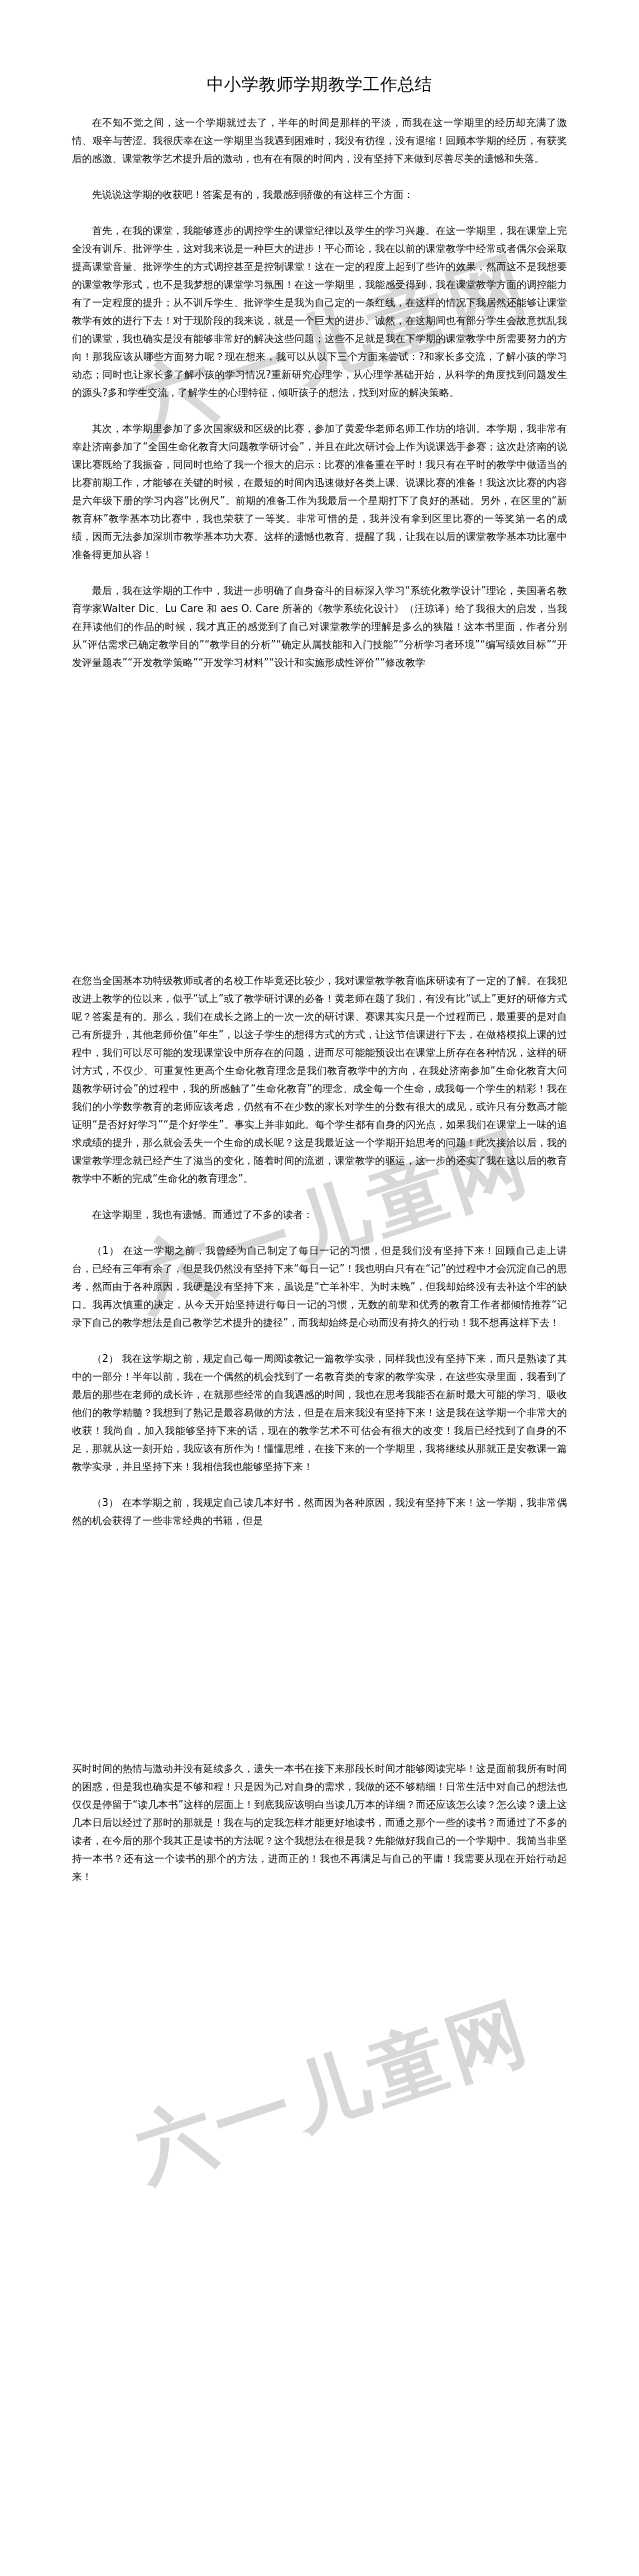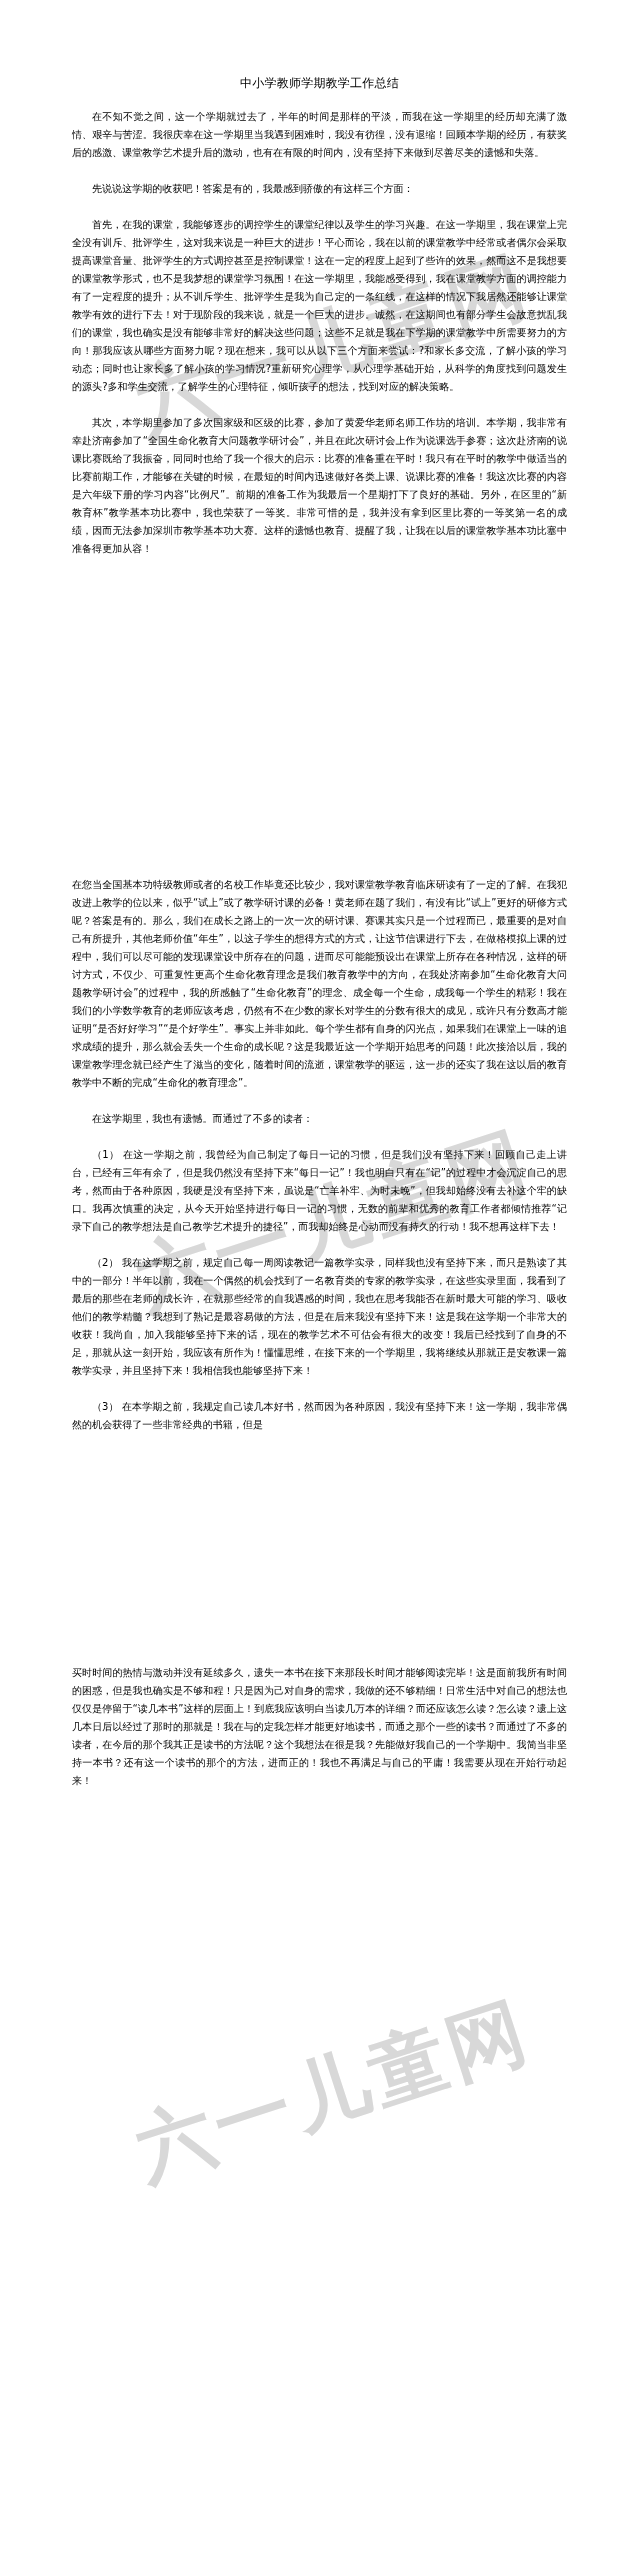--- a/index.html
+++ b/index.html
@@ -41,28 +41,28 @@
     user-select: none;
   }
   
   #content {
     position: relative;
     z-index: 2;
     padding: 0;
   }
   .doc-title {
     text-align: center;
-    font-size: 12px;
+    font-size: 17px;
     line-height: 1.2;
     letter-spacing: 0.02em;
     margin: 0;
     padding-top: 76px;
     padding-bottom: 0;
     font-weight: normal;
-    font-family: Liberation Serif, serif;
+    font-family: Liberation Mono, monospace;
   }
   .body-col {
     margin: 0 auto;
     width: 495px;
     padding-left: 0;
   }
   p.para {
     margin: 0;
     font-size: 10px;
     line-height: 18px;
@@ -106,20 +106,21 @@
       <div class="spacer-line"></div>
 
       <p class="para">首先，在我的课堂，我能够逐步的调控学生的课堂纪律以及学生的学习兴趣。在这一学期里，我在课堂上完全没有训斥、批评学生，这对我来说是一种巨大的进步！平心而论，我在以前的课堂教学中经常或者偶尔会采取提高课堂音量、批评学生的方式调控甚至是控制课堂！这在一定的程度上起到了些许的效果，然而这不是我想要的课堂教学形式，也不是我梦想的课堂学习氛围！在这一学期里，我能感受得到，我在课堂教学方面的调控能力有了一定程度的提升；从不训斥学生、批评学生是我为自己定的一条红线，在这样的情况下我居然还能够让课堂教学有效的进行下去！对于现阶段的我来说，就是一个巨大的进步。诚然，在这期间也有部分学生会故意扰乱我们的课堂，我也确实是没有能够非常好的解决这些问题；这些不足就是我在下学期的课堂教学中所需要努力的方向！那我应该从哪些方面努力呢？现在想来，我可以从以下三个方面来尝试：?和家长多交流，了解小孩的学习动态；同时也让家长多了解小孩的学习情况?重新研究心理学，从心理学基础开始，从科学的角度找到问题发生的源头?多和学生交流，了解学生的心理特征，倾听孩子的想法，找到对应的解决策略。</p>
 
       <div class="spacer-line"></div>
 
       <p class="para">其次，本学期里参加了多次国家级和区级的比赛，参加了黄爱华老师名师工作坊的培训。本学期，我非常有幸赴济南参加了“全国生命化教育大问题教学研讨会”，并且在此次研讨会上作为说课选手参赛；这次赴济南的说课比赛既给了我振奋，同同时也给了我一个很大的启示：比赛的准备重在平时！我只有在平时的教学中做适当的比赛前期工作，才能够在关键的时候，在最短的时间内迅速做好各类上课、说课比赛的准备！我这次比赛的内容是六年级下册的学习内容“比例尺”。前期的准备工作为我最后一个星期打下了良好的基础。另外，在区里的“新教育杯”教学基本功比赛中，我也荣获了一等奖。非常可惜的是，我并没有拿到区里比赛的一等奖第一名的成绩，因而无法参加深圳市教学基本功大赛。这样的遗憾也教育、提醒了我，让我在以后的课堂教学基本功比塞中准备得更加从容！</p>
 
       <div class="spacer-line"></div>
 
+      <p class="para">最后，我在这学期的工作中，我进一步明确了自身奋斗的目标深入学习“系统化教学设计”理论，美国著名教育学家Walter Dic、Lu Care 和 aes O. Care 所著的《教学系统化设计》（汪琼译）给了我很大的启发，当我在拜读他们的作品的时候，我才真正的感觉到了自己对课堂教学的理解是多么的狭隘！这本书里面，作者分别从“评估需求已确定教学目的”“教学目的分析”“确定从属技能和入门技能”“分析学习者环境”“编写绩效目标”“开发评量题表”“开发教学策略”“开发学习材料”“设计和实施形成性评价”“修改教学</p>
 
       <div class="gap-huge"></div>
       <div class="gap-huge"></div>
       <div class="gap-huge"></div>
       <div class="gap-lg"></div>
 
 
       <p class="para noindent">在您当全国基本功特级教师或者的名校工作毕竟还比较少，我对课堂教学教育临床研读有了一定的了解。在我犯改进上教学的位以来，似乎“试上”或了教学研讨课的必备！黄老师在题了我们，有没有比“试上”更好的研修方式呢？答案是有的。那么，我们在成长之路上的一次一次的研讨课、赛课其实只是一个过程而已，最重要的是对自己有所提升，其他老师价值“年生”，以这子学生的想得方式的方式，让这节信课进行下去，在做格模拟上课的过程中，我们可以尽可能的发现课堂设中所存在的问题，进而尽可能能预设出在课堂上所存在各种情况，这样的研讨方式，不仅少、可重复性更高个生命化教育理念是我们教育教学中的方向，在我处济南参加“生命化教育大问题教学研讨会”的过程中，我的所感触了“生命化教育”的理念、成全每一个生命，成我每一个学生的精彩！我在我们的小学数学教育的老师应该考虑，仍然有不在少数的家长对学生的分数有很大的成见，或许只有分数高才能证明“是否好好学习”“是个好学生”。事实上并非如此。每个学生都有自身的闪光点，如果我们在课堂上一味的追求成绩的提升，那么就会丢失一个生命的成长呢？这是我最近这一个学期开始思考的问题！此次接洽以后，我的课堂教学理念就已经产生了滋当的变化，随着时间的流逝，课堂教学的驱运，这一步的还实了我在这以后的教育教学中不断的完成“生命化的教育理念”。</p>
 
       <div class="spacer-line"></div>

